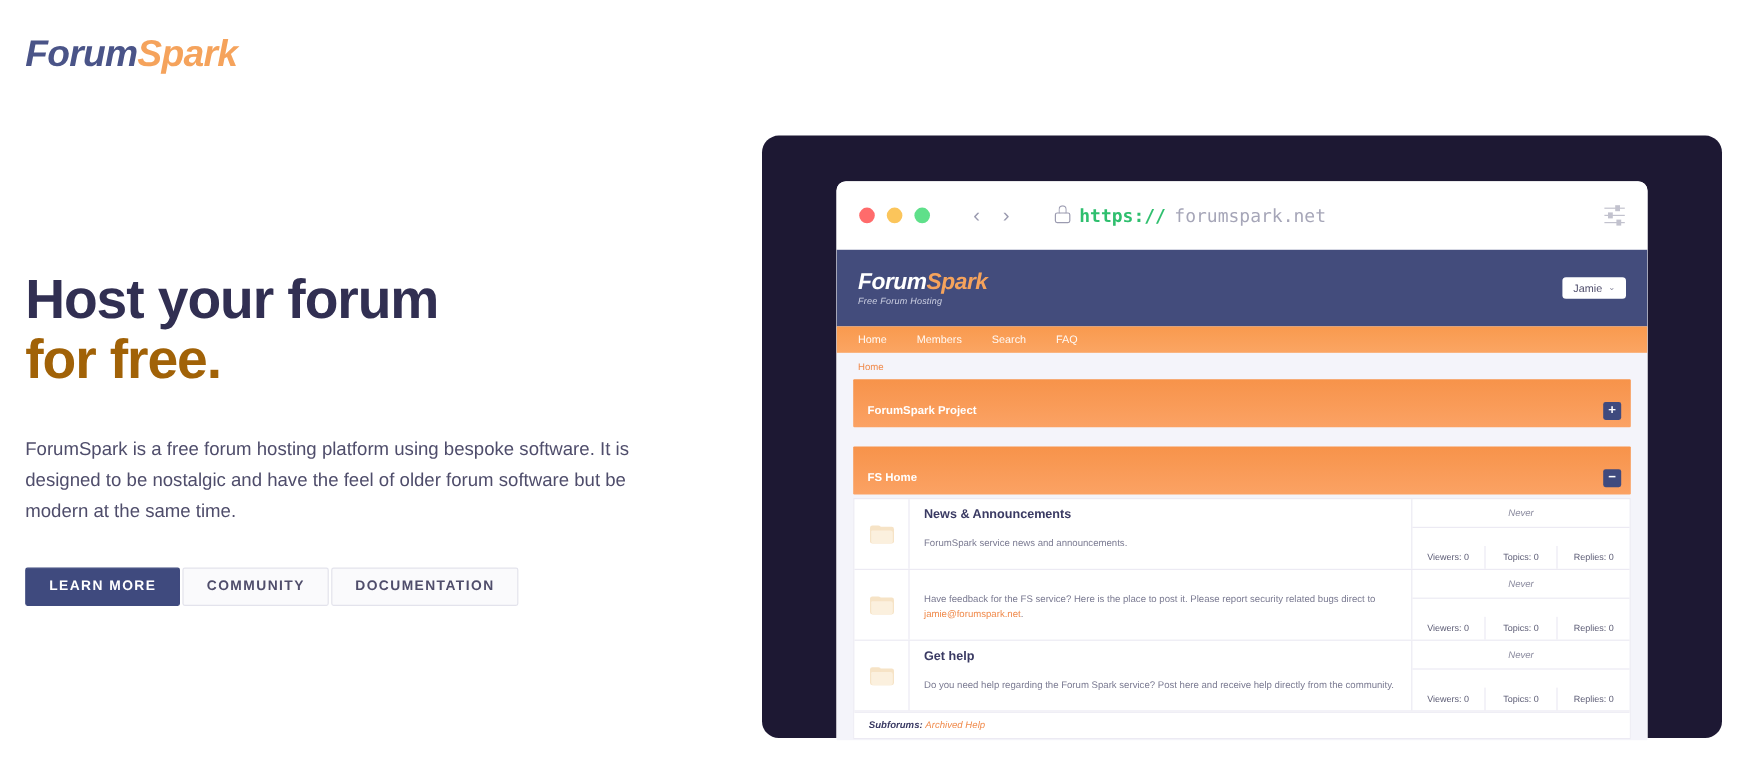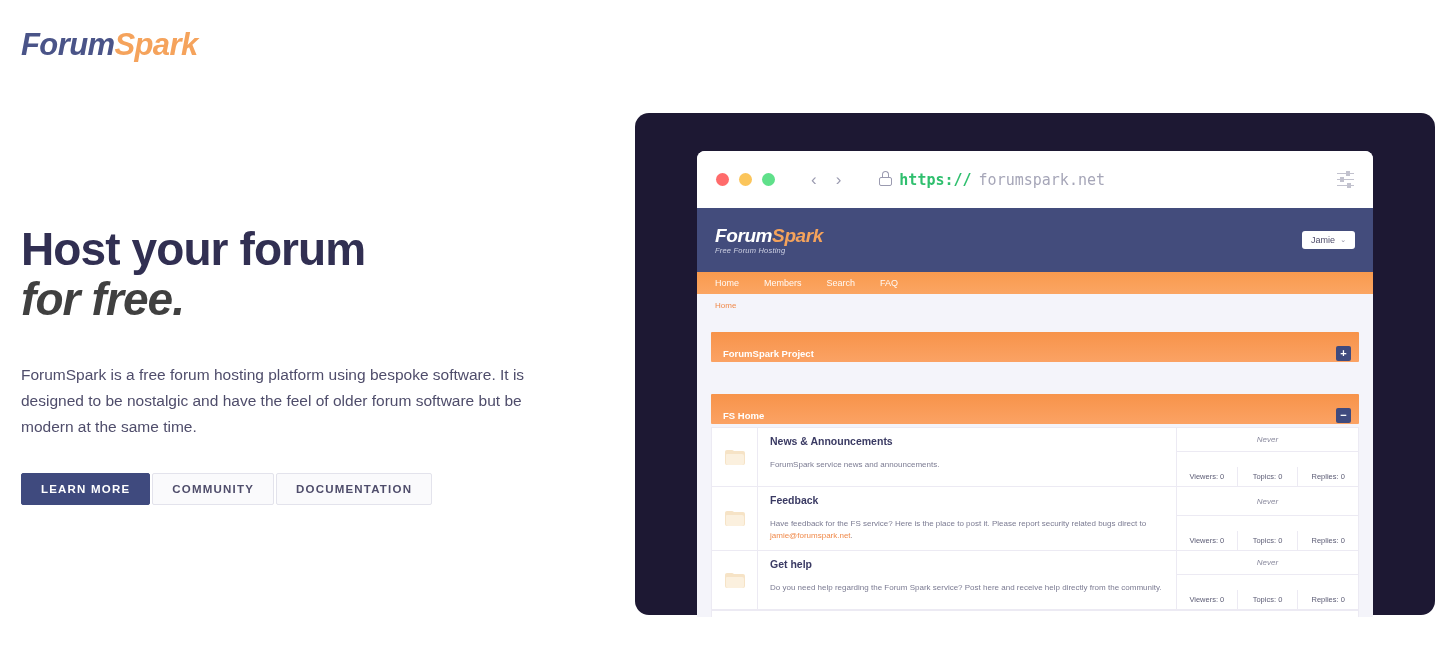--- a/index.html
+++ b/index.html
@@ -20,21 +20,21 @@
   .brand .b1 { color: #4a5488; }
   .brand .b2 { color: #f5a35c; }
 
   
   .hero { position: absolute; left: 21px; top: 225px; width: 560px; }
   .hero h1 {
     font-size: 46px; line-height: 1.05; font-weight: 700;
     letter-spacing: -0.9px; color: #312f52;
   }
   .hero h1 .free {
-    display: block; color: #404040; font-style: italic; font-weight: 700;
+    display: block; color: #a16207; font-weight: 700;
     margin-top: 2px;
   }
   .hero p {
     margin-top: 38px; width: 520px;
     font-size: 15.5px; line-height: 1.68; color: #4f4d6b;
   }
   .btn-row { margin-top: 33px; display: flex; gap: 2px; }
   .btn {
     display: inline-flex; align-items: center; justify-content: center;
     height: 32px; padding: 0 19px;
@@ -131,21 +131,21 @@
     background: linear-gradient(180deg, #f99a4e 0%, #fba563 100%);
   }
   .forum-nav a {
     color: #ffffff; font-size: 9px; text-decoration: none; cursor: pointer;
     opacity: 0.95;
   }
 
   .crumb { padding: 7px 18px 4px; font-size: 8px; color: #f08a4b; cursor: pointer; }
 
   .cat-bar {
-    margin: 18px 14px 0; height: 30px;
+    margin: 2px 14px 0; height: 40px;
     background: linear-gradient(180deg, #f7934a 0%, #fba264 100%);
     display: flex; align-items: center; justify-content: space-between;
     padding: 12px 8px 0 12px;
     border-radius: 1px;
   }
   .cat-bar .title { color: #fff; font-size: 9.5px; font-weight: 700; }
   .toggle-btn {
     width: 15px; height: 15px; background: #3f4a7e; border-radius: 2px;
     color: #fff; font-size: 11px; line-height: 14px; text-align: center;
     cursor: pointer; font-weight: 700;
@@ -315,21 +315,20 @@
 
           <div class="board-row">
             <div class="bi-icon">
               <span class="folder">
                   <span class="back"></span>
                   <span class="tab"></span>
                   <span class="front"></span>
                 </span>
             </div>
             <div class="bi-main">
-              <div class="bt">Feedback</div>
               <div class="bd"><span>Have feedback for the FS service? Here is the place to post it. Please report security related bugs direct to </span><a>jamie@forumspark.net</a><span>.</span></div>
             </div>
             <div class="bi-stats">
               <div class="bi-lastpost">Never</div>
               <div class="bi-counts">
                 <div>Viewers: 0</div>
                 <div>Topics: 0</div>
                 <div>Replies: 0</div>
               </div>
             </div>

